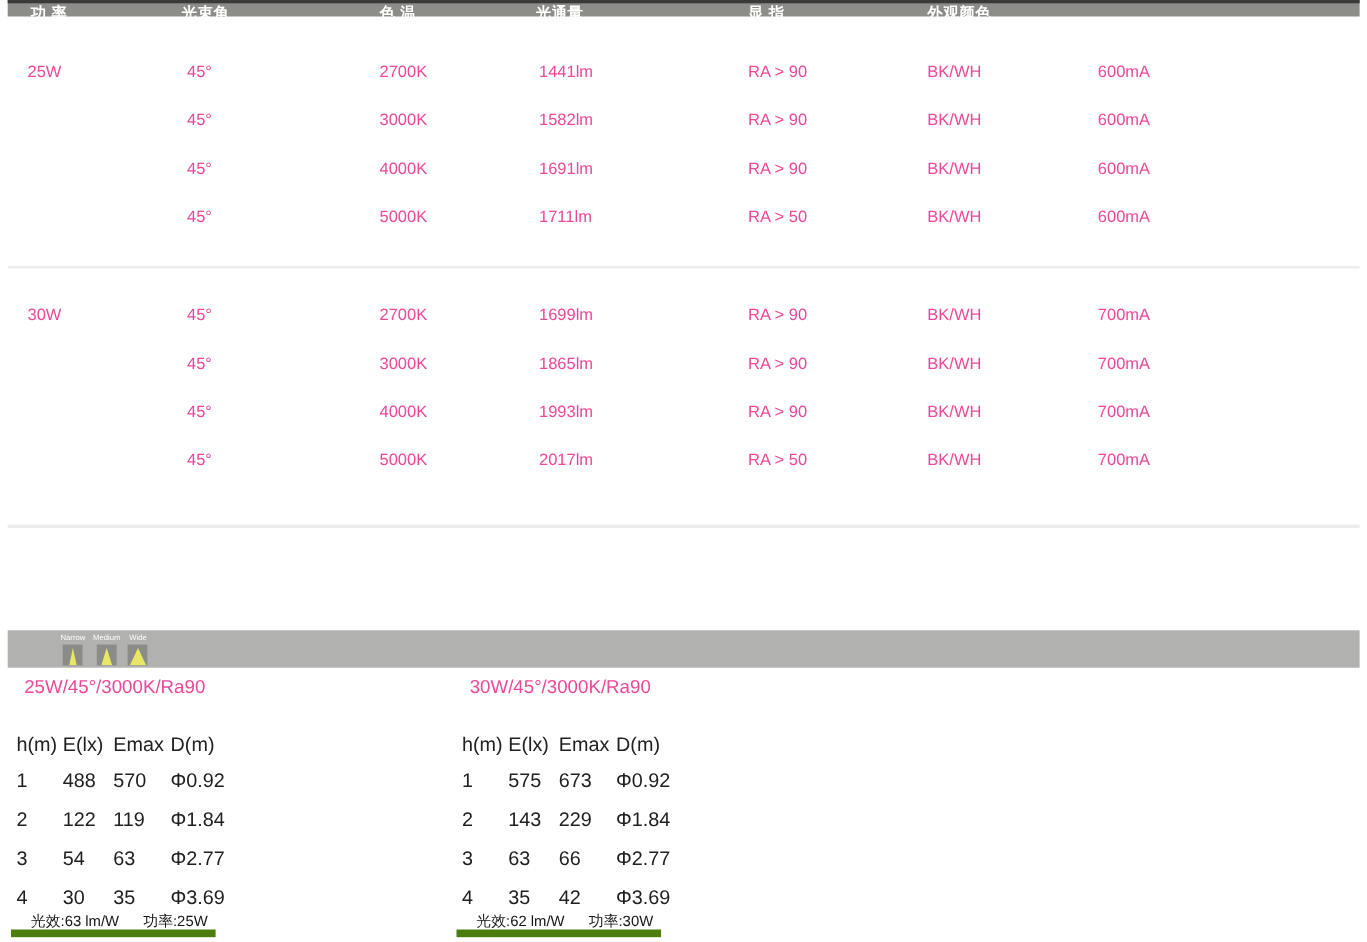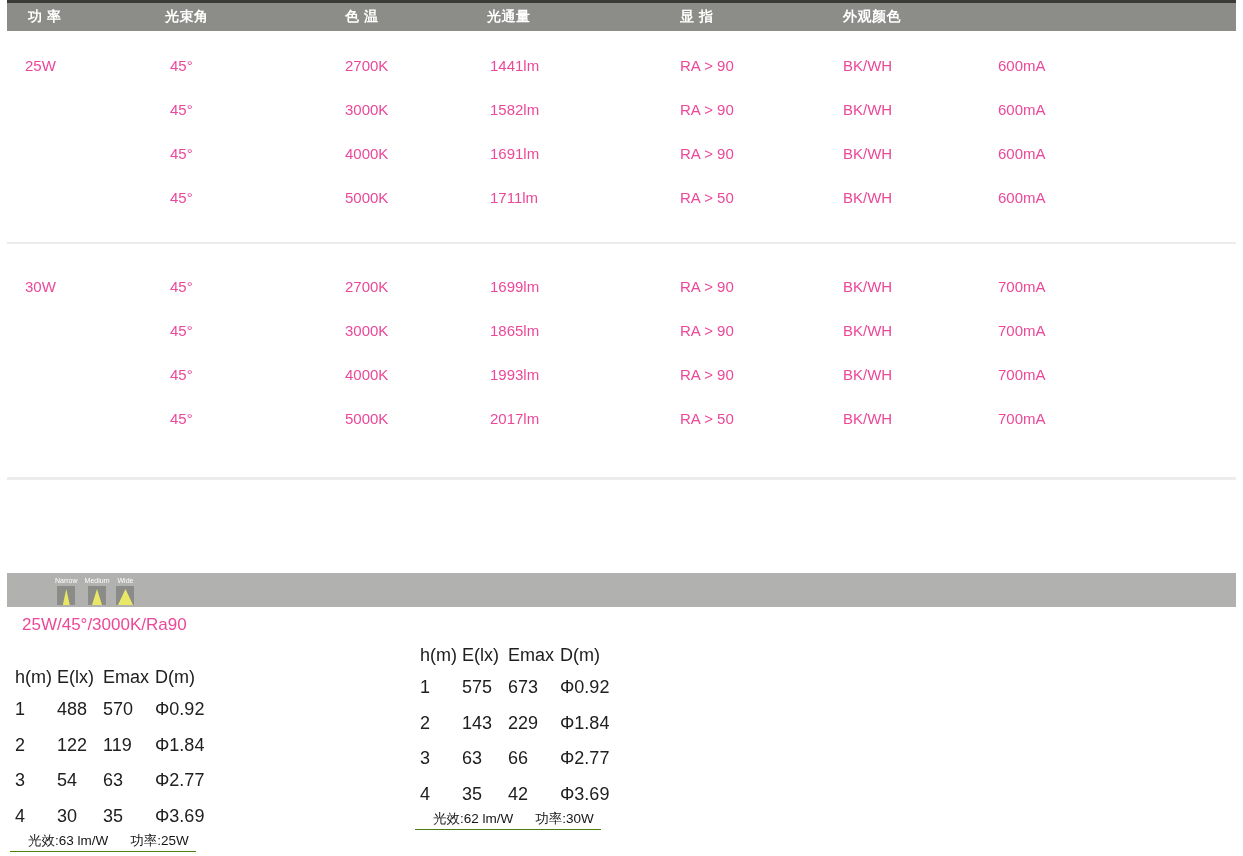--- a/index.html
+++ b/index.html
@@ -5,21 +5,21 @@
   * { margin:0; padding:0; box-sizing:border-box; }
   html,body { background:#ffffff; }
   body {
     width:1243px; height:856px; position:relative; overflow:hidden;
     font-family:"Liberation Sans","DejaVu Sans",sans-serif;
   }
   .page { position:absolute; inset:0; background:#fff; }
 
   
   .spec-header {
-    position:absolute; top:0; left:7px; right:7px; height:31px;
+    position:absolute; top:0; left:7px; right:7px; height:15px;
     background:#8c8c89; border-top:3px solid #3a3a38;
     display:grid; grid-template-columns:137px 180px 142px 193px 163px 155px 1fr;
     align-items:center; padding-left:21px;
     color:#ffffff; font-size:14px; font-weight:bold; letter-spacing:.5px;
   }
 
   
   .rows { position:absolute; left:7px; right:7px; }
   .rows-25w { top:43px; }
   .rows-30w { top:264px; }
@@ -53,21 +53,21 @@
   .pt-title { font-size:17px; line-height:22px; font-weight:normal; color:#ec4899; margin-left:14px; }
   .pt-grid {
     display:grid; grid-template-columns:42px 46px 52px 70px;
     padding-left:7px; margin-top:26px;
     font-size:18px; color:#202020;
   }
   .pt-grid .h { height:30px; display:flex; align-items:center; font-weight:normal; }
   .pt-grid .c { height:35.5px; display:flex; align-items:center; }
   .pt-footer {
     margin-top:0; margin-left:2px; padding-left:18px; padding-bottom:3px;
-    width:186px; border-bottom:1px solid #4d7c0f;
+    width:186px; border-bottom:7px solid #4d7c0f;
     display:flex; gap:22px; font-size:13.5px; color:#151515;
     height:18px; align-items:center;
   }
 </style>
 </head>
 <body>
 
 <div class="page">
 
   <div class="spec-header">
@@ -212,20 +212,21 @@
       <div class="c">35</div>
       <div class="c">Φ3.69</div>
     </div>
     <div class="pt-footer">
       <span>光效:63 lm/W</span>
       <span>功率:25W</span>
     </div>
   </section>
 
   <section class="photo photo-right">
+    <div class="pt-title">30W/45°/3000K/Ra90</div>
     <div class="pt-grid">
       <div class="h">h(m)</div>
       <div class="h">E(lx)</div>
       <div class="h">Emax</div>
       <div class="h">D(m)</div>
 
       <div class="c">1</div>
       <div class="c">575</div>
       <div class="c">673</div>
       <div class="c">Φ0.92</div>

